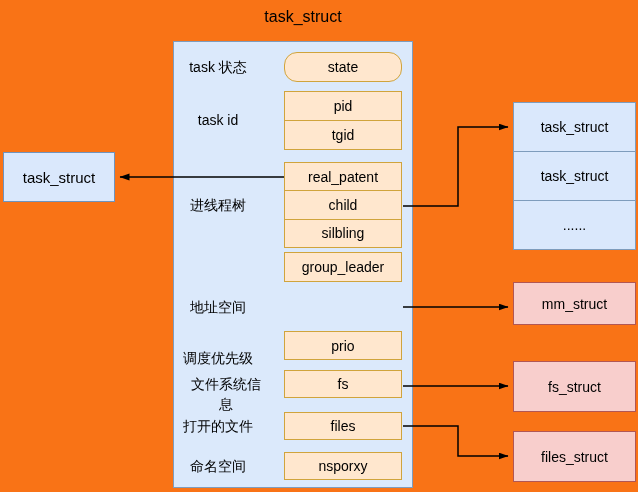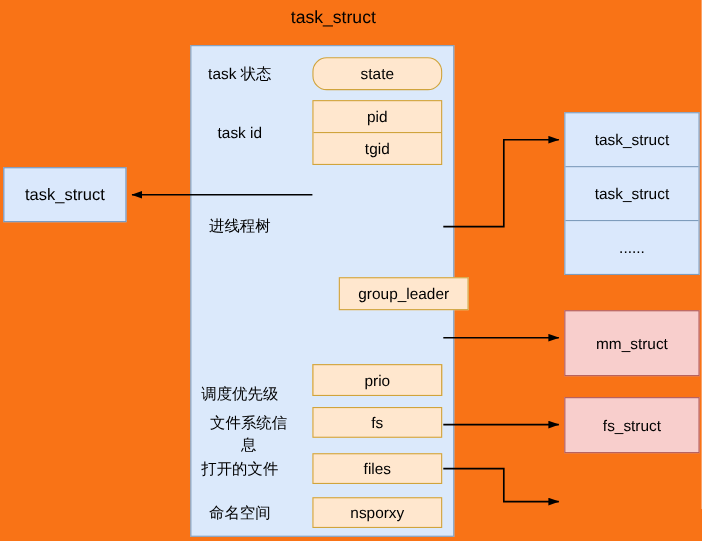--- a/index.html
+++ b/index.html
@@ -30,70 +30,77 @@
 
   
   .blue-node{background:#dae8fc;border:1px solid #6f93bd;font-size:15px;}
   .blue-list{left:513px;top:102px;width:123px;height:148px;
     background:#dae8fc;border:1px solid #7e9cbc;display:flex;flex-direction:column;}
   .blue-list .cell{flex:1;display:flex;align-items:center;justify-content:center;
     font-size:14px;}
   .blue-list .cell + .cell{border-top:1px solid #7e9cbc;}
 
   
-  .pink-node{left:513px;width:123px;height:60px;background:#f8cecc;
+  .pink-node{left:513px;width:123px;height:43px;background:#f8cecc;
     border:1px solid #b15754;font-size:14px;}
 
   svg.arrows{position:absolute;left:0;top:0;width:638px;height:492px;
     pointer-events:none;}
   svg.arrows path{stroke:#000;stroke-width:1.5;fill:none;}
 </style>
 </head>
 <body>
 
 <div id="canvas">
 
   <div class="abs diagram-title center">task_struct</div>
 
   <div class="abs main-box"></div>
 
   <div class="abs row-label" style="top:57px;">task 状态</div>
   <div class="abs row-label" style="top:110px;">task id</div>
   <div class="abs row-label" style="top:195px;">进线程树</div>
+  <div class="abs row-label" style="top:297px;">地址空间</div>
   <div class="abs row-label" style="top:336px;margin-top:12px;">调度优先级</div>
   <div class="abs row-label" style="top:374px;padding-left:16px;">文件系统信息</div>
   <div class="abs row-label" style="top:416px;">打开的文件</div>
   <div class="abs row-label" style="top:456px;">命名空间</div>
 
   <div class="abs field center" style="top:52px;height:30px;border-radius:13px;">state</div>
 
   <div class="abs field-group" style="top:91px;height:59px;">
     <div class="cell">pid</div>
     <div class="cell">tgid</div>
   </div>
 
+  <div class="abs field-group" style="top:162px;height:86px;">
+    <div class="cell">real_patent</div>
+    <div class="cell">child</div>
+    <div class="cell">silbling</div>
+  </div>
 
-  <div class="abs field center" style="top:252px;height:30px;margin-left:24px;">group_leader</div>
+  <div class="abs field center" style="top:252px;height:30px;">group_leader</div>
 
   <div class="abs field center" style="top:293px;height:29px;margin-top:38px;">mm</div>
   <div class="abs field center" style="top:331px;height:29px;">prio</div>
   <div class="abs field center" style="top:370px;height:28px;">fs</div>
   <div class="abs field center" style="top:412px;height:28px;">files</div>
   <div class="abs field center" style="top:452px;height:28px;">nsporxy</div>
 
   <div class="abs blue-node center" style="left:3px;top:152px;width:112px;height:50px;">task_struct</div>
 
   <div class="abs blue-list">
     <div class="cell">task_struct</div>
     <div class="cell">task_struct</div>
     <div class="cell">......</div>
   </div>
 
   <div class="abs pink-node center" style="top:282px;">mm_struct</div>
   <div class="abs pink-node center" style="top:361px;height:51px;">fs_struct</div>
+  <div class="abs pink-node center" style="top:431px;height:51px;">files_struct</div>
 
   <svg class="arrows" viewBox="0 0 638 492" xmlns="http://www.w3.org/2000/svg">
     <defs>
       <marker id="arrow" markerWidth="11" markerHeight="8" refX="9.5" refY="3.5" orient="auto" markerUnits="userSpaceOnUse">
         <path d="M0,0 L10,3.5 L0,7 Z" style="fill:#000;stroke:none;"></path>
       </marker>
     </defs>
     <path d="M284,177 L120,177" marker-end="url(#arrow)"></path>
     <path d="M403,206 L458,206 L458,127 L508,127" marker-end="url(#arrow)"></path>
     <path d="M403,307 L508,307" marker-end="url(#arrow)"></path>

